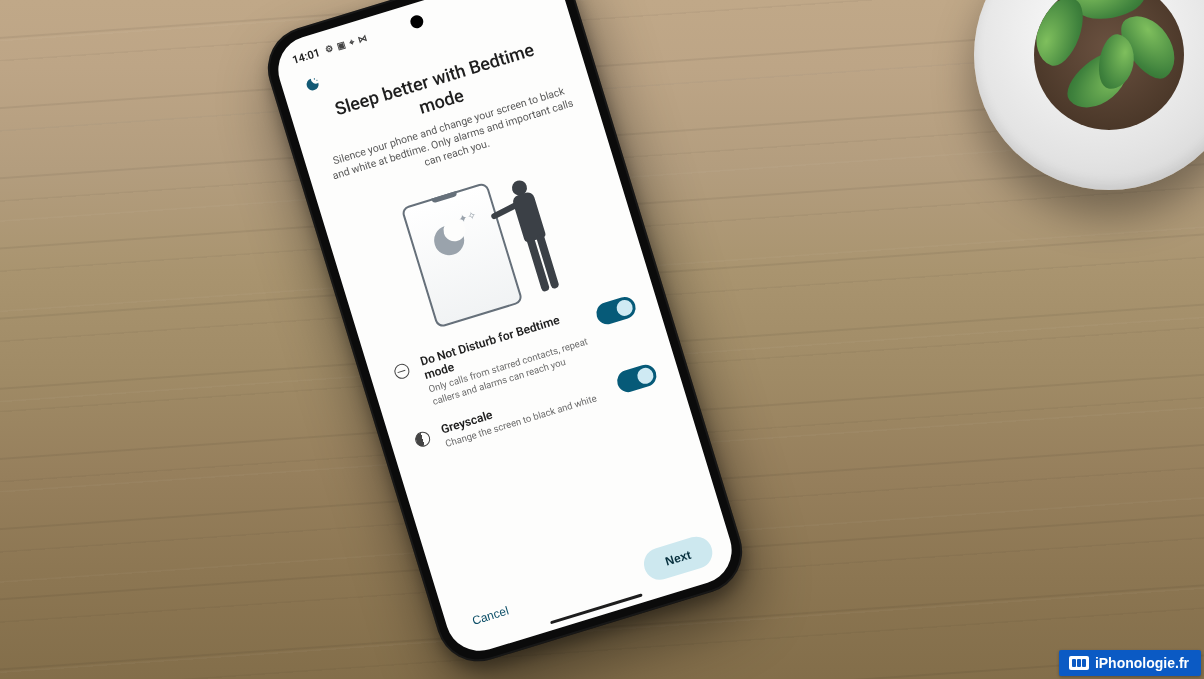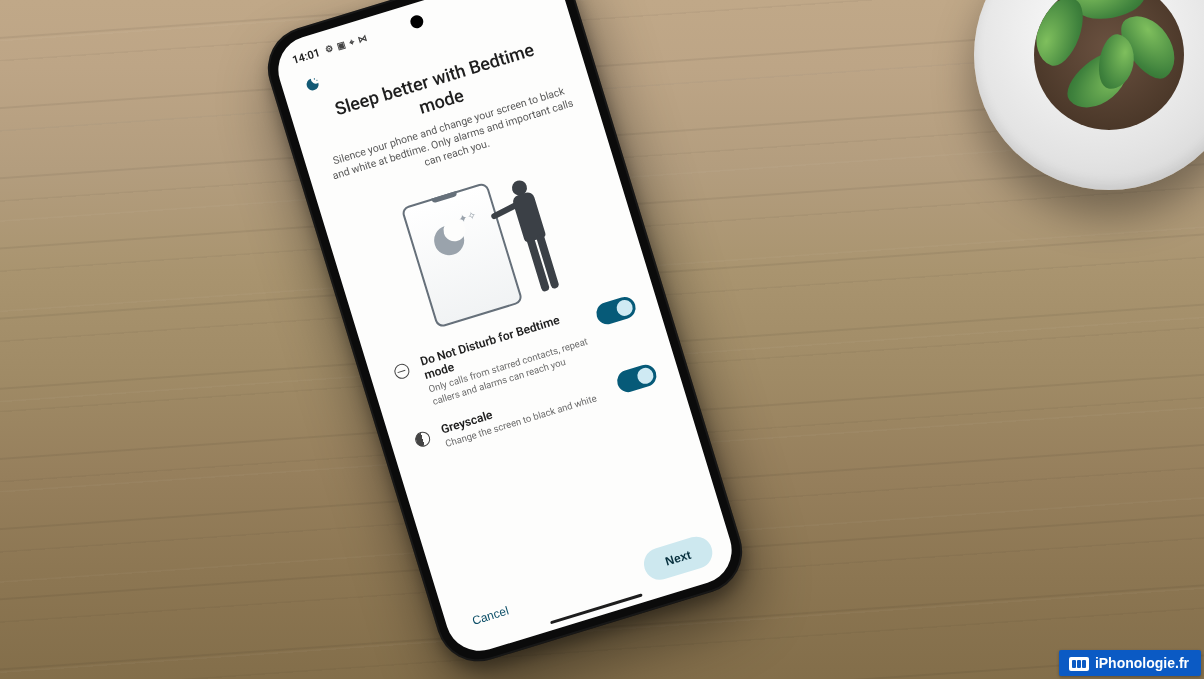--- a/index.html
+++ b/index.html
@@ -261,21 +261,21 @@
   .watermark {
     position: absolute;
     right: 3px; bottom: 3px;
     background: #0b5ac4;
     color: #fff;
     font-size: 14px;
     font-weight: 700;
     padding: 5px 12px 5px 10px;
     border-radius: 2px;
     display: flex;
-    align-items: flex-end;
+    align-items: center;
     gap: 6px;
     font-family: Arial, sans-serif;
     box-shadow: 0 1px 3px rgba(0,0,0,0.3);
   }
   .watermark .logo {
     width: 20px; height: 14px;
     background: #fff;
     border-radius: 2px;
     position: relative;
   }

